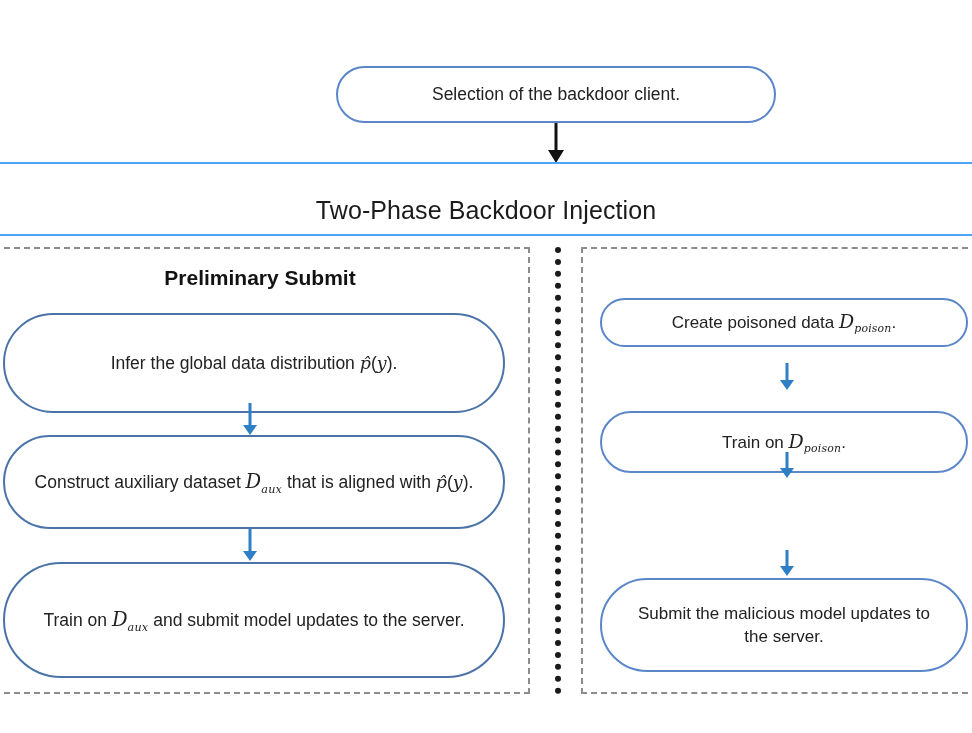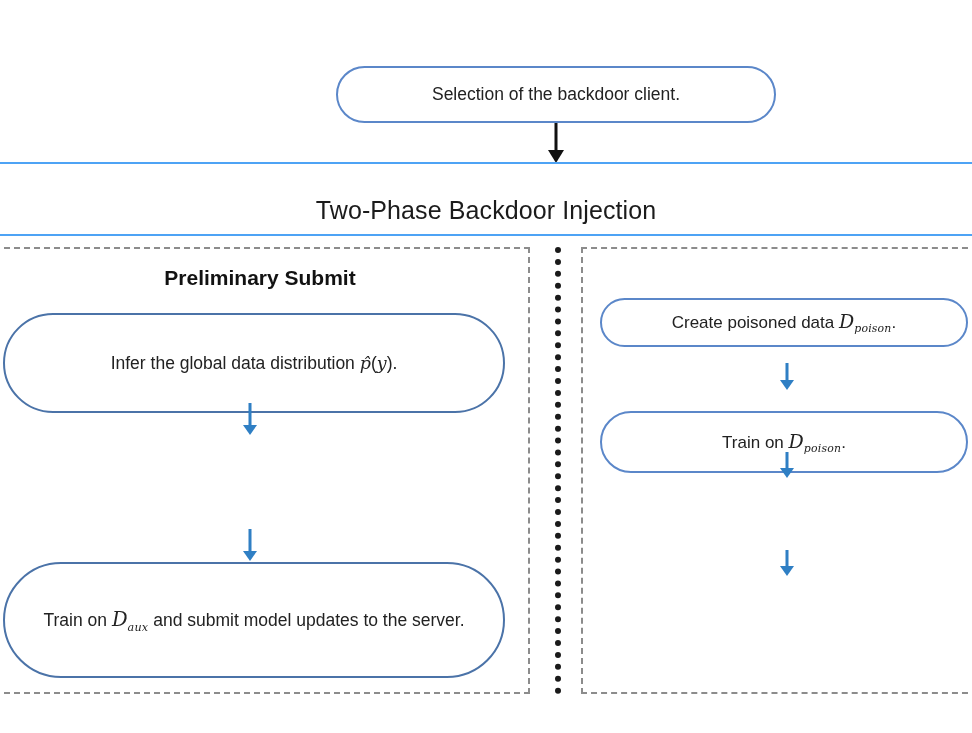--- a/index.html
+++ b/index.html
@@ -162,20 +162,23 @@
 
   <div class="node dark-border" style="left:3px; top:313px; width:502px; height:100px;">
     <span class="txt">Infer the global data distribution <span class="hatp">p̂</span>(<span class="mi">y</span>).</span>
   </div>
 
   <div class="arrow" style="left:242px; top:403px; width:16px; height:32px;">
     <div class="shaft"></div>
     <div class="head"></div>
   </div>
 
+  <div class="node dark-border" style="left:3px; top:435px; width:502px; height:94px;">
+    <span class="txt">Construct auxiliary dataset <span class="mi-cap">D</span><span class="sub">aux</span> that is aligned with <span class="hatp">p̂</span>(<span class="mi">y</span>).</span>
+  </div>
 
   <div class="arrow" style="left:242px; top:529px; width:16px; height:32px;">
     <div class="shaft"></div>
     <div class="head"></div>
   </div>
 
   <div class="node dark-border" style="left:3px; top:562px; width:502px; height:116px;">
     <span class="txt">Train on <span class="mi-cap">D</span><span class="sub">aux</span> and submit model updates to the server.</span>
   </div>
 
@@ -201,14 +204,17 @@
     <div class="shaft"></div>
     <div class="head"></div>
   </div>
 
 
   <div class="arrow" style="left:779px; top:550px; width:16px; height:26px;">
     <div class="shaft"></div>
     <div class="head"></div>
   </div>
 
+  <div class="node" style="left:600px; top:578px; width:368px; height:94px; font-size:17px;">
+    <span class="txt">Submit the malicious model updates to the server.</span>
+  </div>
 
 </div>
 
 </body></html>

